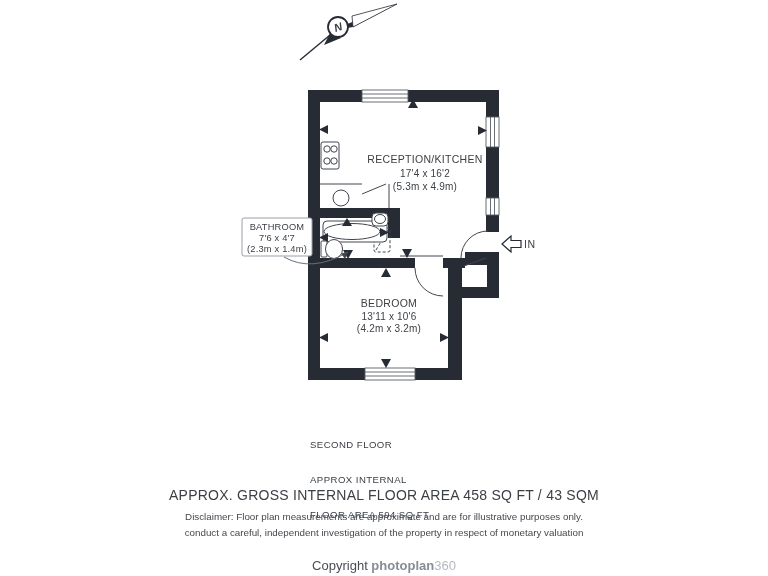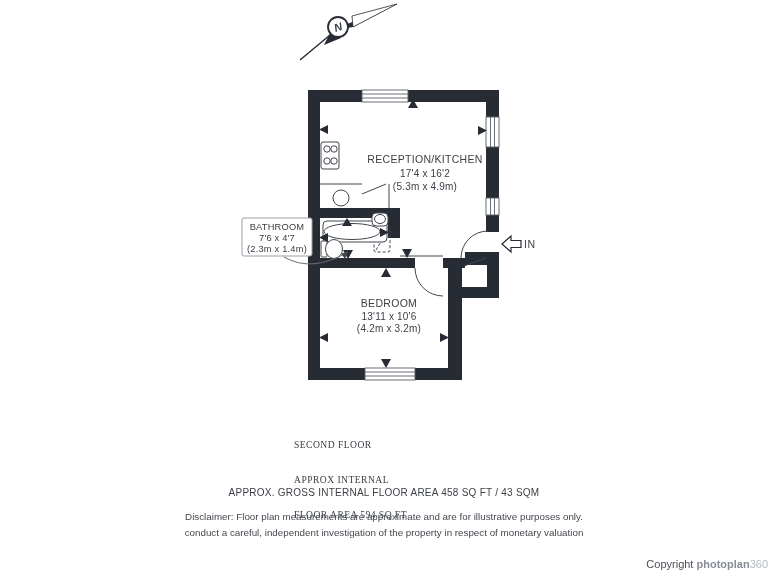--- a/index.html
+++ b/index.html
@@ -5,27 +5,27 @@
   html,body{margin:0;padding:0;background:#ffffff;}
   .page{position:relative;width:768px;height:576px;background:#ffffff;overflow:hidden;
         font-family:"Liberation Sans", sans-serif;color:#3c4046;}
   svg{position:absolute;left:0;top:0;}
   svg text{font-family:"Liberation Sans", sans-serif;fill:#3c4046;}
   .room-name{font-size:10.5px;letter-spacing:.3px;}
   .room-dim{font-size:10px;letter-spacing:.2px;}
   .box-label{font-size:9.3px;letter-spacing:.2px;}
   .in-label{font-size:10.5px;letter-spacing:.5px;}
   .n-label{font-size:11px;font-weight:bold;font-style:italic;}
-  .floor-summary{position:absolute;left:294px;top:416px;font-size:9.6px;line-height:11.6px;
-                 letter-spacing:.45px;white-space:pre;font-family:Liberation Serif, serif;}
-  .approx-line{position:absolute;left:0;right:0;top:487px;text-align:center;font-size:10px;
+  .floor-summary{position:absolute;left:310px;top:416px;font-size:9.6px;line-height:11.6px;
+                 letter-spacing:.45px;white-space:pre;}
+  .approx-line{position:absolute;left:0;right:0;top:487px;text-align:center;font-size:14px;
                letter-spacing:.25px;color:#3c4046;}
   .disclaimer{position:absolute;left:0;right:0;top:509px;text-align:center;font-size:9.8px;
               line-height:16.4px;color:#44484f;}
-  .copyright{position:absolute;left:0;right:0;top:558px;text-align:right;font-size:11px;color:#4a4e55;}
+  .copyright{position:absolute;left:0;right:0;top:558px;text-align:center;font-size:13px;color:#4a4e55;}
   .copyright .brand{font-weight:bold;color:#878d96;}
   .copyright .brand-suffix{color:#b4b9c0;}
 </style>
 </head>
 <body>
 
 <div class="page">
 
   <svg width="768" height="460" viewBox="0 0 768 460">
 

